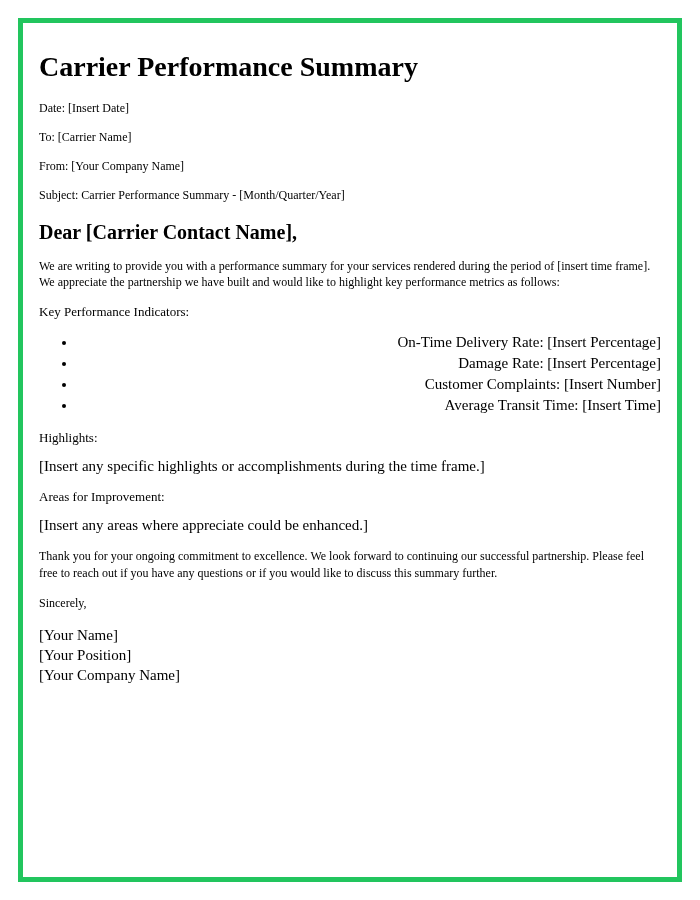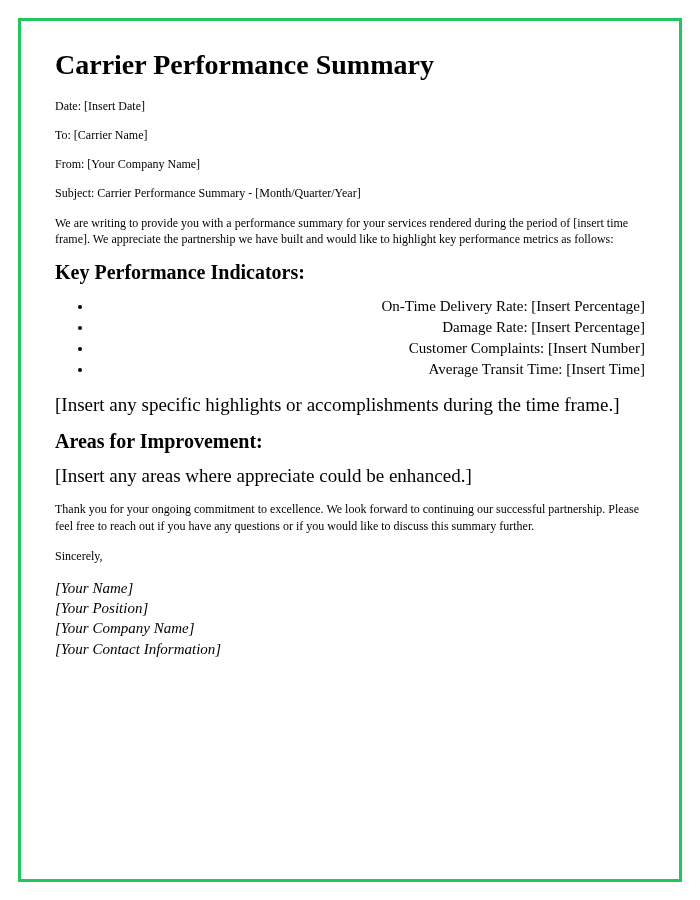--- a/index.html
+++ b/index.html
@@ -8,22 +8,22 @@
       box-sizing: border-box;
     }
     body {
       font-family: "Times New Roman", Times, serif;
       background: #fff;
       width: 700px;
       height: 900px;
       padding: 18px;
     }
     .document {
-      border: 3px solid #22c55e;
-      padding: 28px 34px;
+      border: 5px solid #22c55e;
+      padding: 28px 16px;
       height: 100%;
     }
     h1 {
       font-size: 28px;
       font-weight: bold;
       margin-bottom: 18px;
     }
     .meta-line {
       font-size: 12px;
       margin-bottom: 14px;
@@ -33,77 +33,77 @@
       font-weight: bold;
       margin-top: 18px;
       margin-bottom: 14px;
     }
     p.body-text {
       font-size: 12px;
       line-height: 1.35;
       margin-bottom: 14px;
     }
     h3.section-heading {
-      font-size: 20px;
-      font-weight: bold;
+      font-size: 13px;
+      font-weight: normal;
       margin-top: 6px;
       margin-bottom: 12px;
     }
     ul.kpi-list {
       list-style-type: disc;
       padding-left: 38px;
       margin-bottom: 14px;
     }
     ul.kpi-list li {
       font-size: 15px;
       line-height: 1.4;
       text-align: right;
     }
     .placeholder-text {
-      font-size: 19px;
+      font-size: 15px;
       margin-bottom: 14px;
     }
     .signature-block {
       font-size: 15px;
       line-height: 1.35;
-      font-style: italic;
     }
   </style>
 </head>
 <body>
 
 <div class="document">
 
   <h1>Carrier Performance Summary</h1>
 
   <p class="meta-line">Date: [Insert Date]</p>
   <p class="meta-line">To: [Carrier Name]</p>
   <p class="meta-line">From: [Your Company Name]</p>
   <p class="meta-line">Subject: Carrier Performance Summary - [Month/Quarter/Year]</p>
 
+  <h2 class="salutation">Dear [Carrier Contact Name],</h2>
 
   <p class="body-text">We are writing to provide you with a performance summary for your services rendered during the period of [insert time frame]. We appreciate the partnership we have built and would like to highlight key performance metrics as follows:</p>
 
   <h3 class="section-heading">Key Performance Indicators:</h3>
   <ul class="kpi-list">
     <li>On-Time Delivery Rate: [Insert Percentage]</li>
     <li>Damage Rate: [Insert Percentage]</li>
     <li>Customer Complaints: [Insert Number]</li>
     <li>Average Transit Time: [Insert Time]</li>
   </ul>
 
+  <h3 class="section-heading">Highlights:</h3>
   <p class="placeholder-text">[Insert any specific highlights or accomplishments during the time frame.]</p>
 
   <h3 class="section-heading">Areas for Improvement:</h3>
   <p class="placeholder-text">[Insert any areas where appreciate could be enhanced.]</p>
 
   <p class="body-text">Thank you for your ongoing commitment to excellence. We look forward to continuing our successful partnership. Please feel free to reach out if you have any questions or if you would like to discuss this summary further.</p>
 
   <p class="body-text">Sincerely,</p>
 
   <div class="signature-block">
     <div>[Your Name]</div>
     <div>[Your Position]</div>
     <div>[Your Company Name]</div>
-    <div>[Your Contact Information]</div>
   </div>
 
 </div>
 
 </body></html>

